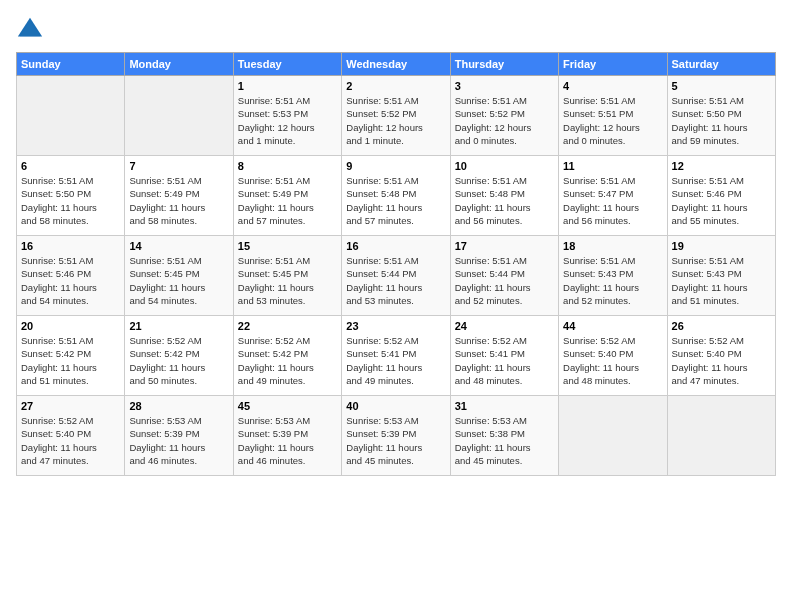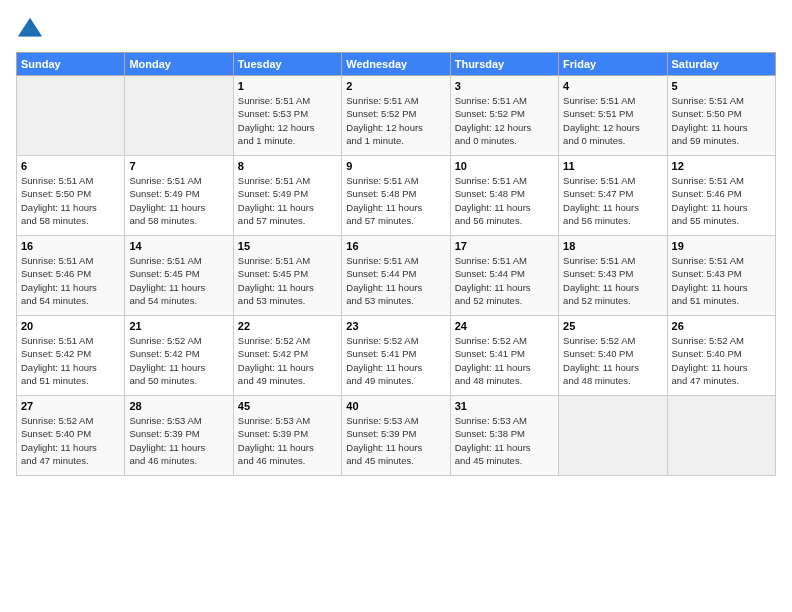--- a/index.html
+++ b/index.html
@@ -289,21 +289,21 @@
 and 49 minutes.</div>
         </td>
         <td>
           <span class="day-num">24</span>
           <div class="day-detail" style="white-space: pre-line;">Sunrise: 5:52 AM
 Sunset: 5:41 PM
 Daylight: 11 hours
 and 48 minutes.</div>
         </td>
         <td>
-          <span class="day-num">25</span>
+          <span class="day-num">44</span>
           <div class="day-detail" style="white-space: pre-line;">Sunrise: 5:52 AM
 Sunset: 5:40 PM
 Daylight: 11 hours
 and 48 minutes.</div>
         </td>
         <td>
           <span class="day-num">26</span>
           <div class="day-detail" style="white-space: pre-line;">Sunrise: 5:52 AM
 Sunset: 5:40 PM
 Daylight: 11 hours

